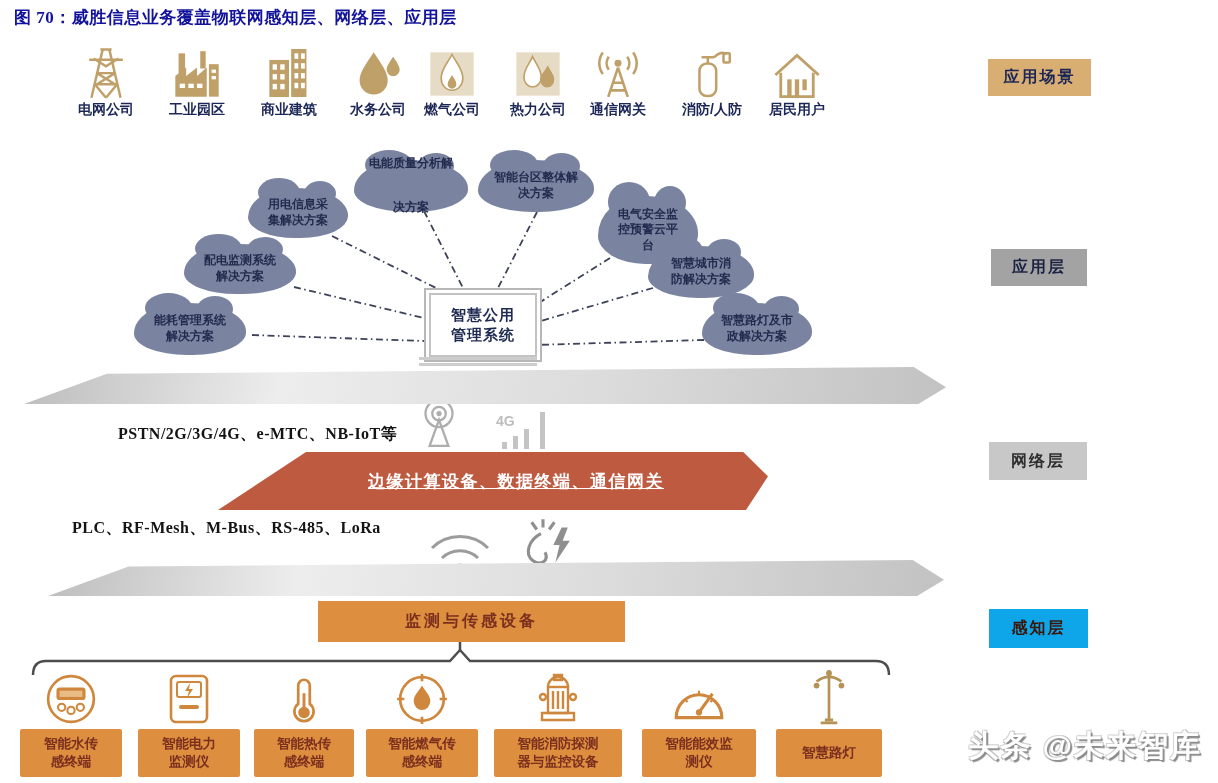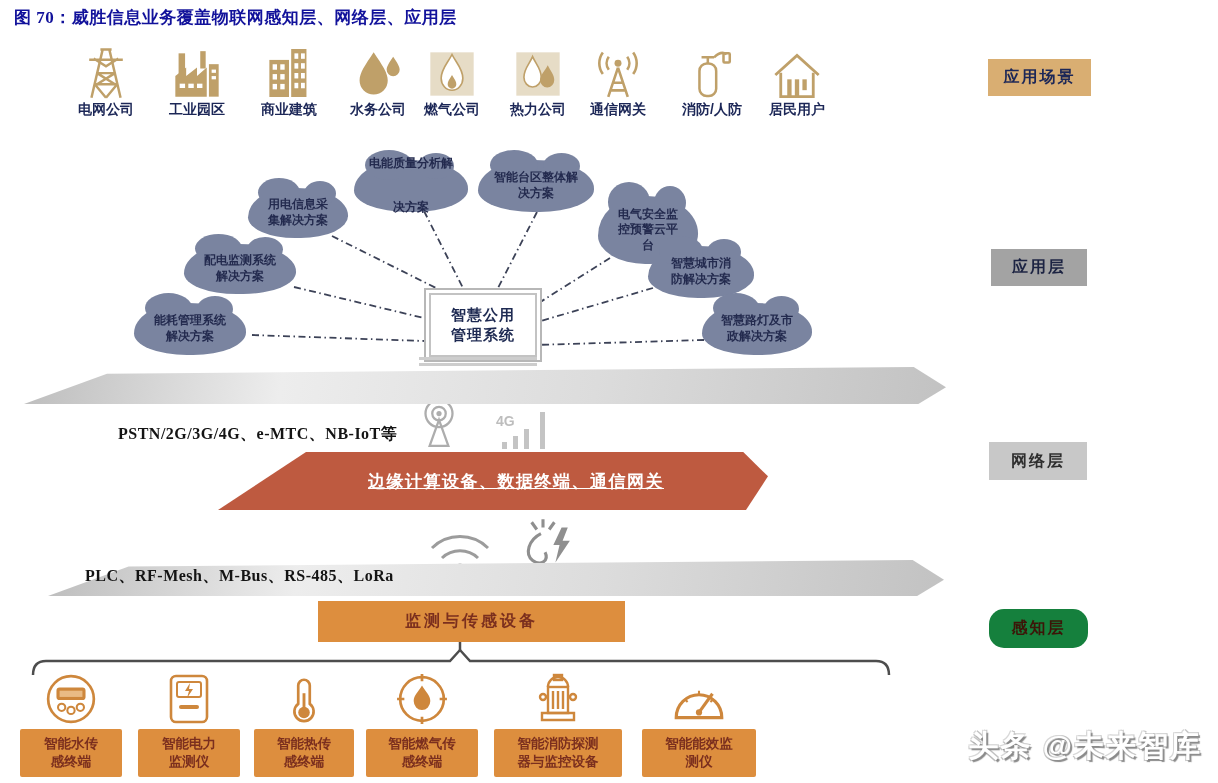--- a/index.html
+++ b/index.html
@@ -214,21 +214,21 @@
             <rect x="29" y="26" width="4" height="10"></rect>
           </g>
         </svg>
     </span>
     <span class="lbl">居民用户</span>
   </div>
 
   <div class="tag" style="left:988px;top:59px;width:103px;height:37px;background:#D9AE72;color:#1c2757;">应用场景</div>
   <div class="tag" style="left:991px;top:249px;width:96px;height:37px;background:#a3a3a3;color:#1c2342;">应用层</div>
   <div class="tag" style="left:989px;top:442px;width:98px;height:38px;background:#C8C8C8;color:#2e2e2e;">网络层</div>
-  <div class="tag" style="left:989px;top:609px;width:99px;height:39px;background:#15803d;color:#3c1508;border-radius:15px;">感知层</div>
+  <div class="tag" style="left:989px;top:609px;width:99px;height:39px;background:#0ea5e9;color:#3c1508;">感知层</div>
 
   <div class="cloud" style="left:248px;top:188px;width:100px;height:50px;">
     <span>用电信息采</span>
     <span>集解决方案</span>
   </div>
   <div class="cloud" style="left:354px;top:160px;width:114px;height:52px;gap:28px;">
     <span>电能质量分析解</span>
     <span>决方案</span>
   </div>
   <div class="cloud" style="left:478px;top:160px;width:116px;height:52px;">
@@ -284,21 +284,21 @@
       <text x="2" y="20" font-size="14" font-weight="bold" fill="#BDBDBD" font-family="Liberation Sans, sans-serif">4G</text>
       <rect x="8" y="36" width="5" height="7" fill="#C4C4C4"></rect>
       <rect x="19" y="30" width="5" height="13" fill="#C4C4C4"></rect>
       <rect x="30" y="23" width="5" height="20" fill="#C4C4C4"></rect>
       <rect x="46" y="6" width="5" height="37" fill="#C4C4C4"></rect>
       </svg>
   </span>
 
   <div class="banner">边缘计算设备、数据终端、通信网关</div>
 
-  <div class="proto" style="left:72px;top:566px;margin-left:13px;">PLC、RF-Mesh、M-Bus、RS-485、LoRa</div>
+  <div class="proto" style="left:72px;top:518px;">PLC、RF-Mesh、M-Bus、RS-485、LoRa</div>
 
   <span class="abs" style="left:424px;top:524px;">
     <svg width="72" height="50" viewBox="0 0 72 50">
         <g fill="none" stroke="#9C9C9C" stroke-width="3">
       <path d="M8 24 a40 40 0 0 1 56 0"></path>
           <path d="M18 34 a26 26 0 0 1 36 0"></path>
         </g>
       <circle cx="36" cy="43" r="3.5" fill="#9C9C9C"></circle>
       </svg>
   </span>
@@ -405,16 +405,34 @@
         <circle cx="28" cy="35" r="3" fill="#CE873C"></circle>
         <path d="M14 22 l3 3 M28 14 v4 M42 22 l-3 3" stroke="#CE873C" stroke-width="2"></path>
         </svg>
     </span>
     <div class="dlbl">
       <span>智能能效监</span>
       <span>测仪</span>
     </div>
   </div>
 
+  <div class="device" style="left:776px;width:106px;">
+    <span class="ic">
+      <svg width="46" height="58" viewBox="0 0 44 56">
+          <g fill="none" stroke="#B59255" stroke-width="2.6">
+        <path d="M22 8 V50"></path>
+            <path d="M10 13 Q22 4 34 13"></path>
+            <path d="M22 2 v5"></path>
+        <path d="M14 53 h16 M18 50 h8"></path>
+          </g>
+        <circle cx="10" cy="17" r="2.8" fill="#B59255"></circle>
+          <circle cx="34" cy="17" r="2.8" fill="#B59255"></circle>
+        <circle cx="22" cy="5" r="2.8" fill="#B59255"></circle>
+        </svg>
+    </span>
+    <div class="dlbl">
+      <span>智慧路灯</span>
+    </div>
+  </div>
 
   <div class="watermark">头条 @未来智库</div>
 
 </div>
 
 </body></html>

